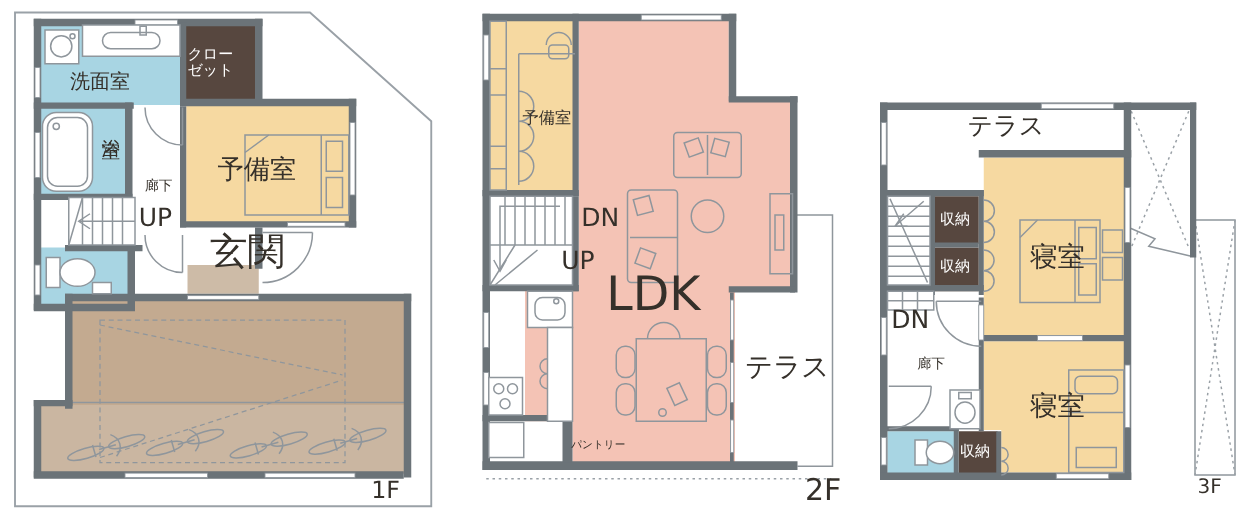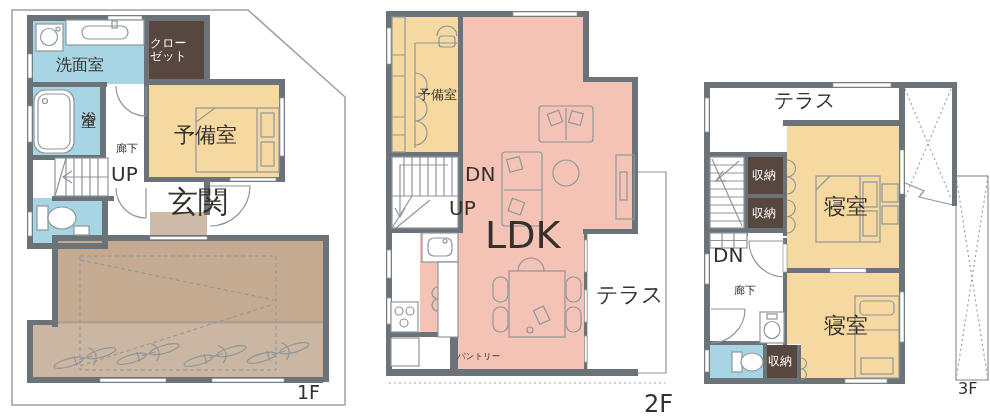--- a/index.html
+++ b/index.html
@@ -349,21 +349,21 @@
 <div class="plan-label" style="left:111px;top:164px;font-size:20px;">UP</div>
 <div class="plan-label" style="left:168px;top:186px;font-size:30px;">玄関</div>
 <div class="plan-label" style="left:297px;top:383px;font-size:19px;">1F</div>
 
 <div class="plan-label" style="left:418px;top:88px;font-size:13px;">予備室</div>
 <div class="plan-label" style="left:465px;top:164px;font-size:20px;">DN</div>
 <div class="plan-label" style="left:449px;top:198px;font-size:20px;">UP</div>
 <div class="plan-label" style="left:485px;top:216px;font-size:38px;">LDK</div>
 <div class="plan-label" style="left:596px;top:283px;font-size:22px;">テラス</div>
 <div class="plan-label" style="left:417px;top:352px;font-size:8.5px;margin-left:40px;">パントリー</div>
-<div class="plan-label" style="left:644px;top:392px;font-size:24px;">2F</div>
+<div class="plan-label" style="left:644px;top:380px;font-size:24px;">2F</div>
 
 <div class="plan-label" style="left:774px;top:90px;font-size:20px;">テラス</div>
 <div class="plan-label white" style="left:752px;top:169px;font-size:12px;">収納</div>
 <div class="plan-label white" style="left:752px;top:207px;font-size:12px;">収納</div>
 <div class="plan-label" style="left:824px;top:195px;font-size:22px;">寝室</div>
 <div class="plan-label" style="left:713px;top:245px;font-size:20px;">DN</div>
 <div class="plan-label bold" style="left:734px;top:285px;font-size:11px;">廊下</div>
 <div class="plan-label" style="left:824px;top:314px;font-size:22px;">寝室</div>
 <div class="plan-label white" style="left:768px;top:355px;font-size:12px;">収納</div>
 <div class="plan-label" style="left:958px;top:381px;font-size:16px;">3F</div>

